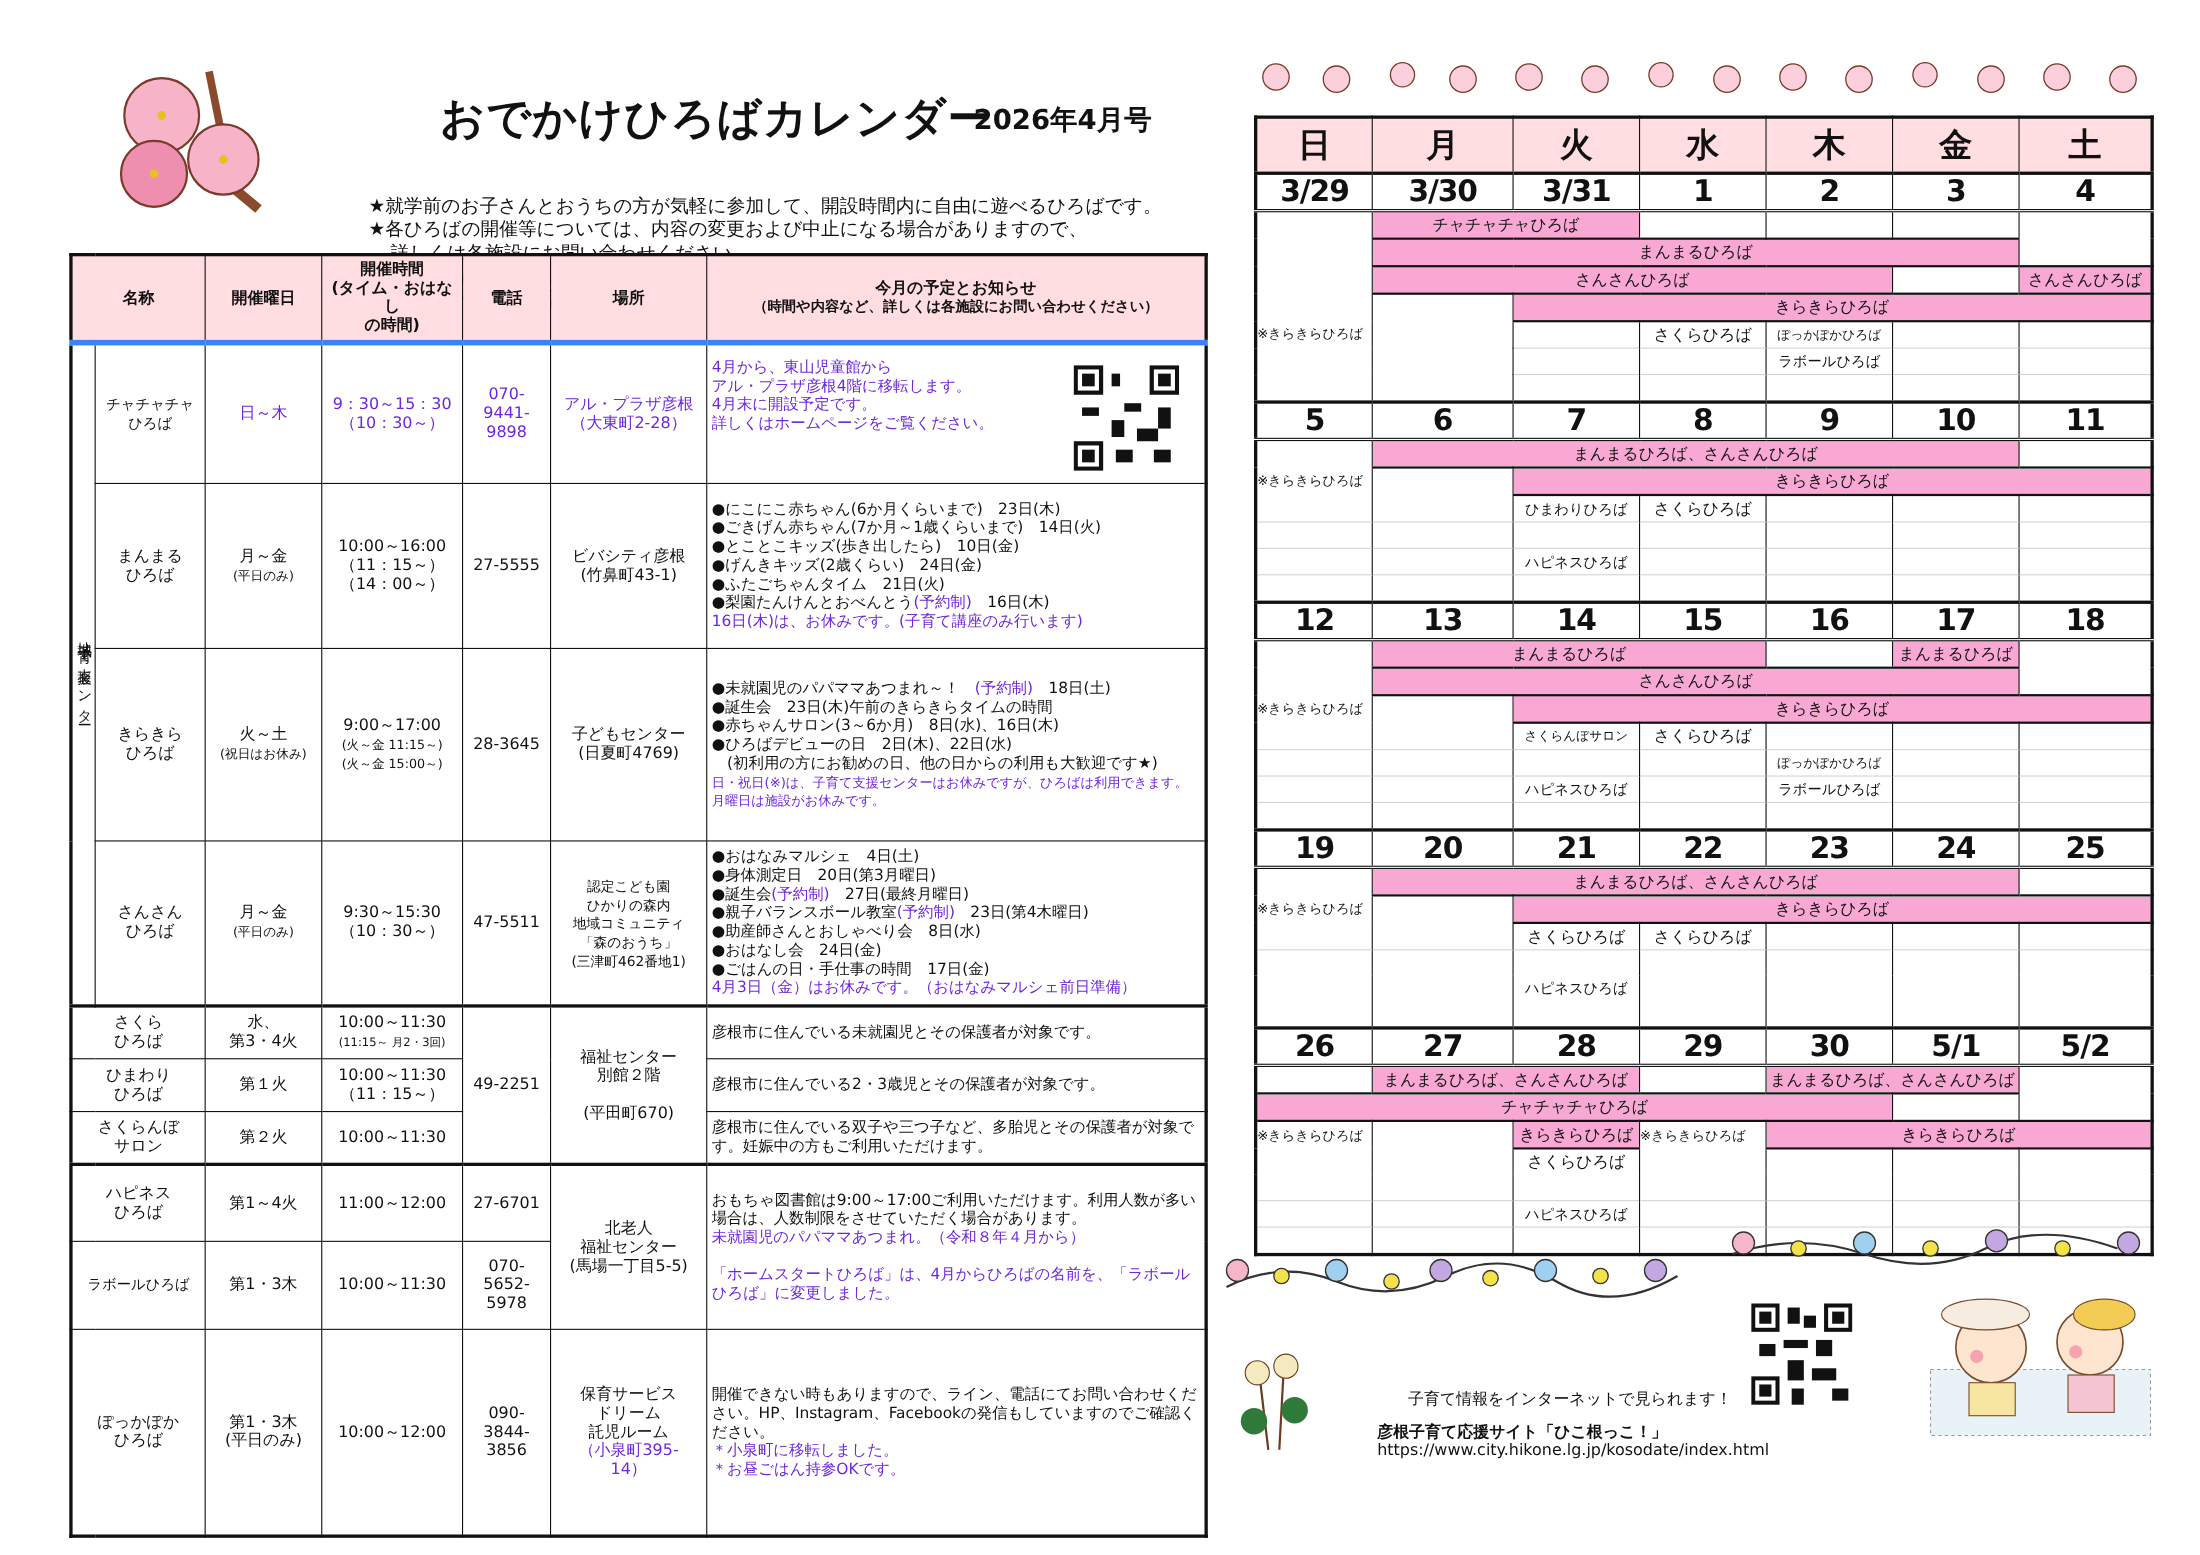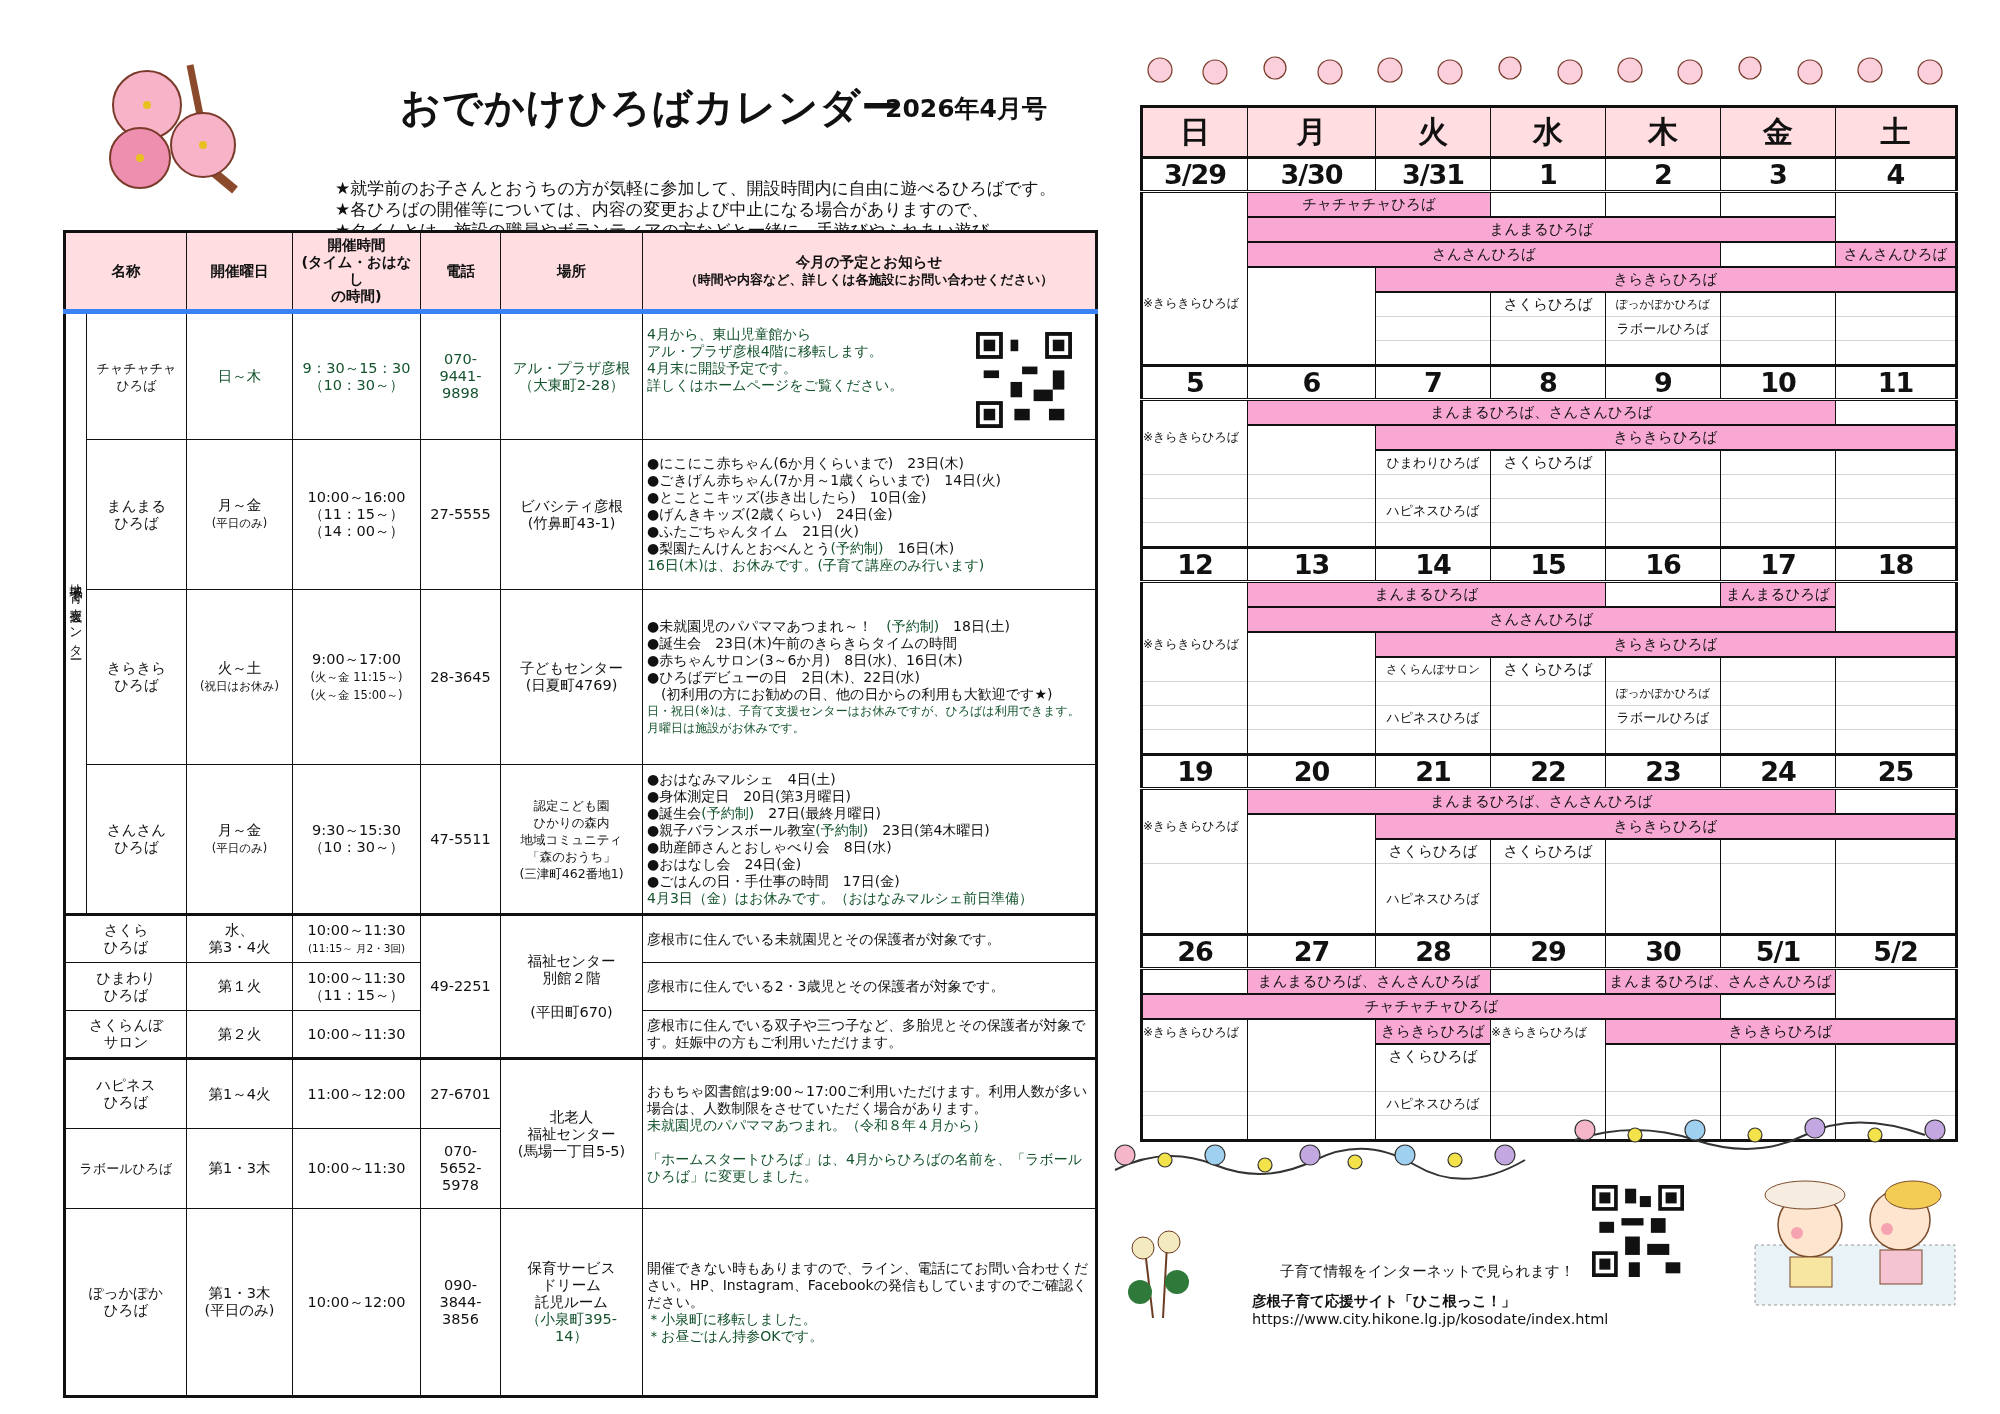--- a/index.html
+++ b/index.html
@@ -1,19 +1,19 @@
 <!DOCTYPE html>
 <html><head>
 <meta charset="utf-8">
 <style>
   html, body { margin:0; padding:0; background:#fff; }
   body { width:2000px; height:1414px; position:relative; overflow:hidden;
          font-family:"DejaVu Sans", "Liberation Sans", sans-serif; color:#111; }
   .abs { position:absolute; }
-  .red { color:#14532d; }
+  .red { color:#6d28d9; }
 
   
   #title { left:400px; top:80px; font-size:40px; font-weight:bold; letter-spacing:1px; }
   #issue { left:885px; top:92px; font-size:25px; font-weight:bold; }
   #intro { left:335px; top:150px; font-size:17px; line-height:21px; width:760px;margin-top:28px; }
   #intro div { white-space:nowrap; }
   #intro .indent { padding-left:20px; }
 
   
   #sakura { left:85px; top:60px; width:170px; height:140px; }
@@ -67,20 +67,21 @@
       <circle cx="55" cy="98" r="4"></circle>
       <circle cx="118" cy="85" r="4"></circle>
     </g>
 </svg>
 
 <div class="abs" id="title">おでかけひろばカレンダー</div>
 <div class="abs" id="issue">2026年4月号</div>
 <div class="abs" id="intro">
   <div>★就学前のお子さんとおうちの方が気軽に参加して、開設時間内に自由に遊べるひろばです。</div>
   <div>★各ひろばの開催等については、内容の変更および中止になる場合がありますので、</div>
+  <div class="indent">詳しくは各施設にお問い合わせください。</div>
   <div>★タイムとは、施設の職員やボランティアの方などと一緒に、手遊びやふれあい遊び、</div>
   <div class="indent">読み聞かせなどを楽しめる時間です。</div>
 </div>
 
 <table class="abs" id="info-table">
   <colgroup>
     <col style="width:22px">
       <col style="width:100px">
       <col style="width:106px">
       <col style="width:128px">

